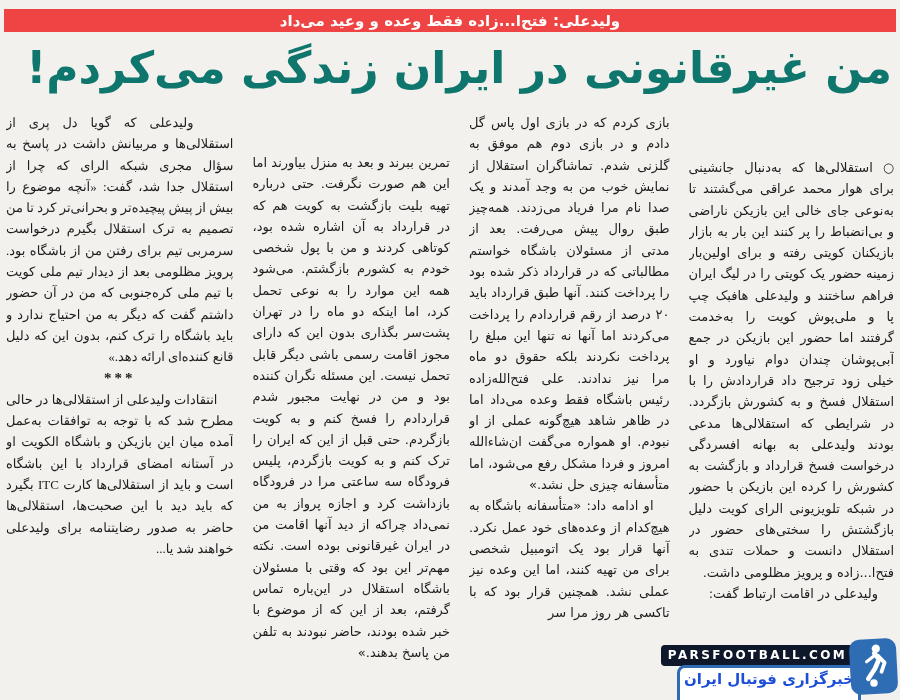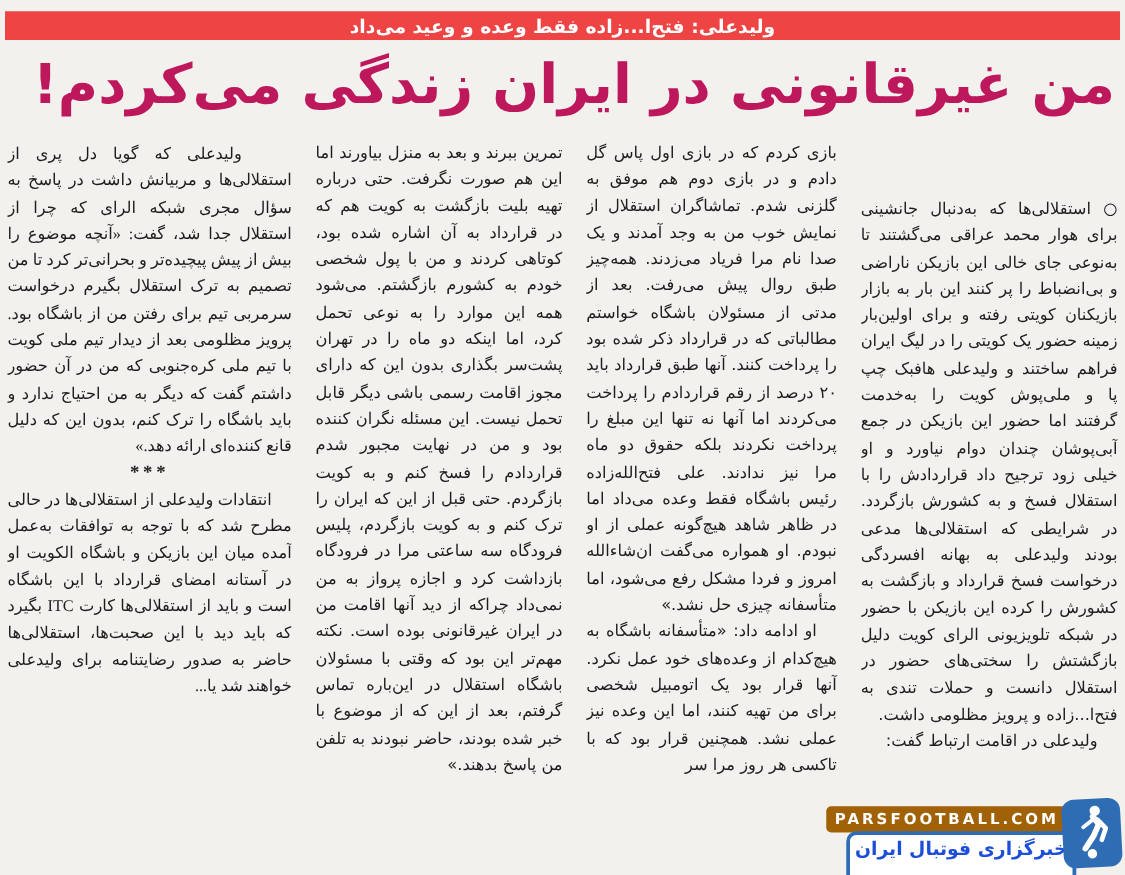--- a/index.html
+++ b/index.html
@@ -18,38 +18,38 @@
     display:flex; align-items:center; justify-content:center;
   }
   .kicker-bar .kicker-text {
     color:#ffffff; font-size:15px; font-weight:bold;
     direction:rtl; letter-spacing:0.2px;
   }
   
   .headline {
     position:absolute; top:33px; right:8px; left:8px; height:72px;
     direction:rtl; text-align:right;
-    font-size:44px; font-weight:bold; color:#be185d;
+    font-size:44px; font-weight:bold; color:#0f766e;
     line-height:70px; letter-spacing:-0.5px;
     white-space:nowrap; overflow:hidden;
   }
   
   .article {
     position:absolute; top:112px; left:6px; right:6px; bottom:4px;
     display:flex; direction:rtl; gap:19px;
   }
   .col {
     overflow:hidden; direction:rtl;
     font-size:13px; line-height:21.3px; color:#1d1d1d;
     text-align:justify;
   }
   .col p { text-align:justify; }
   .col-1 { width:206px;margin-top:45px; }
   .col-2 { width:201px; }
-  .col-3 { width:198px; }
+  .col-3 { width:198px;margin-top:40px; }
   .col-4 { width:228px;font-family:Liberation Serif, serif; }
   p.p-new   { text-indent:16px; }
   p.p-lead  { text-indent:40px; }
   .separator {
     text-align:center; font-weight:bold; font-size:15px;
     letter-spacing:3px; line-height:21.3px; color:#1d1d1d;
   }
   
   .banner {
     position:absolute; right:3px; bottom:2px;
@@ -59,21 +59,21 @@
     position:absolute; right:0; top:3px;
     width:47px; height:55px;
     background:#2e6db4; border-radius:10px;
     transform:rotate(-3deg);
     z-index:3;
     display:flex; align-items:center; justify-content:center;
   }
   .banner-domain {
     position:absolute; right:43px; top:9px;
     width:193px; height:21px;
-    background:#a16207; border-radius:4px;
+    background:#0f172a; border-radius:4px;
     color:#ffffff; font-weight:bold; font-size:12px;
     letter-spacing:2.4px; text-align:center; line-height:21px;
     direction:ltr; z-index:1;
   }
   .banner-agency {
     position:absolute; right:36px; top:29px;
     width:184px; height:43px;
     background:#ffffff; border:3px solid #2e6db4; border-radius:8px;
     color:#1d4ed8; font-weight:bold; font-size:15px;
     text-align:center; line-height:22px; direction:rtl;

